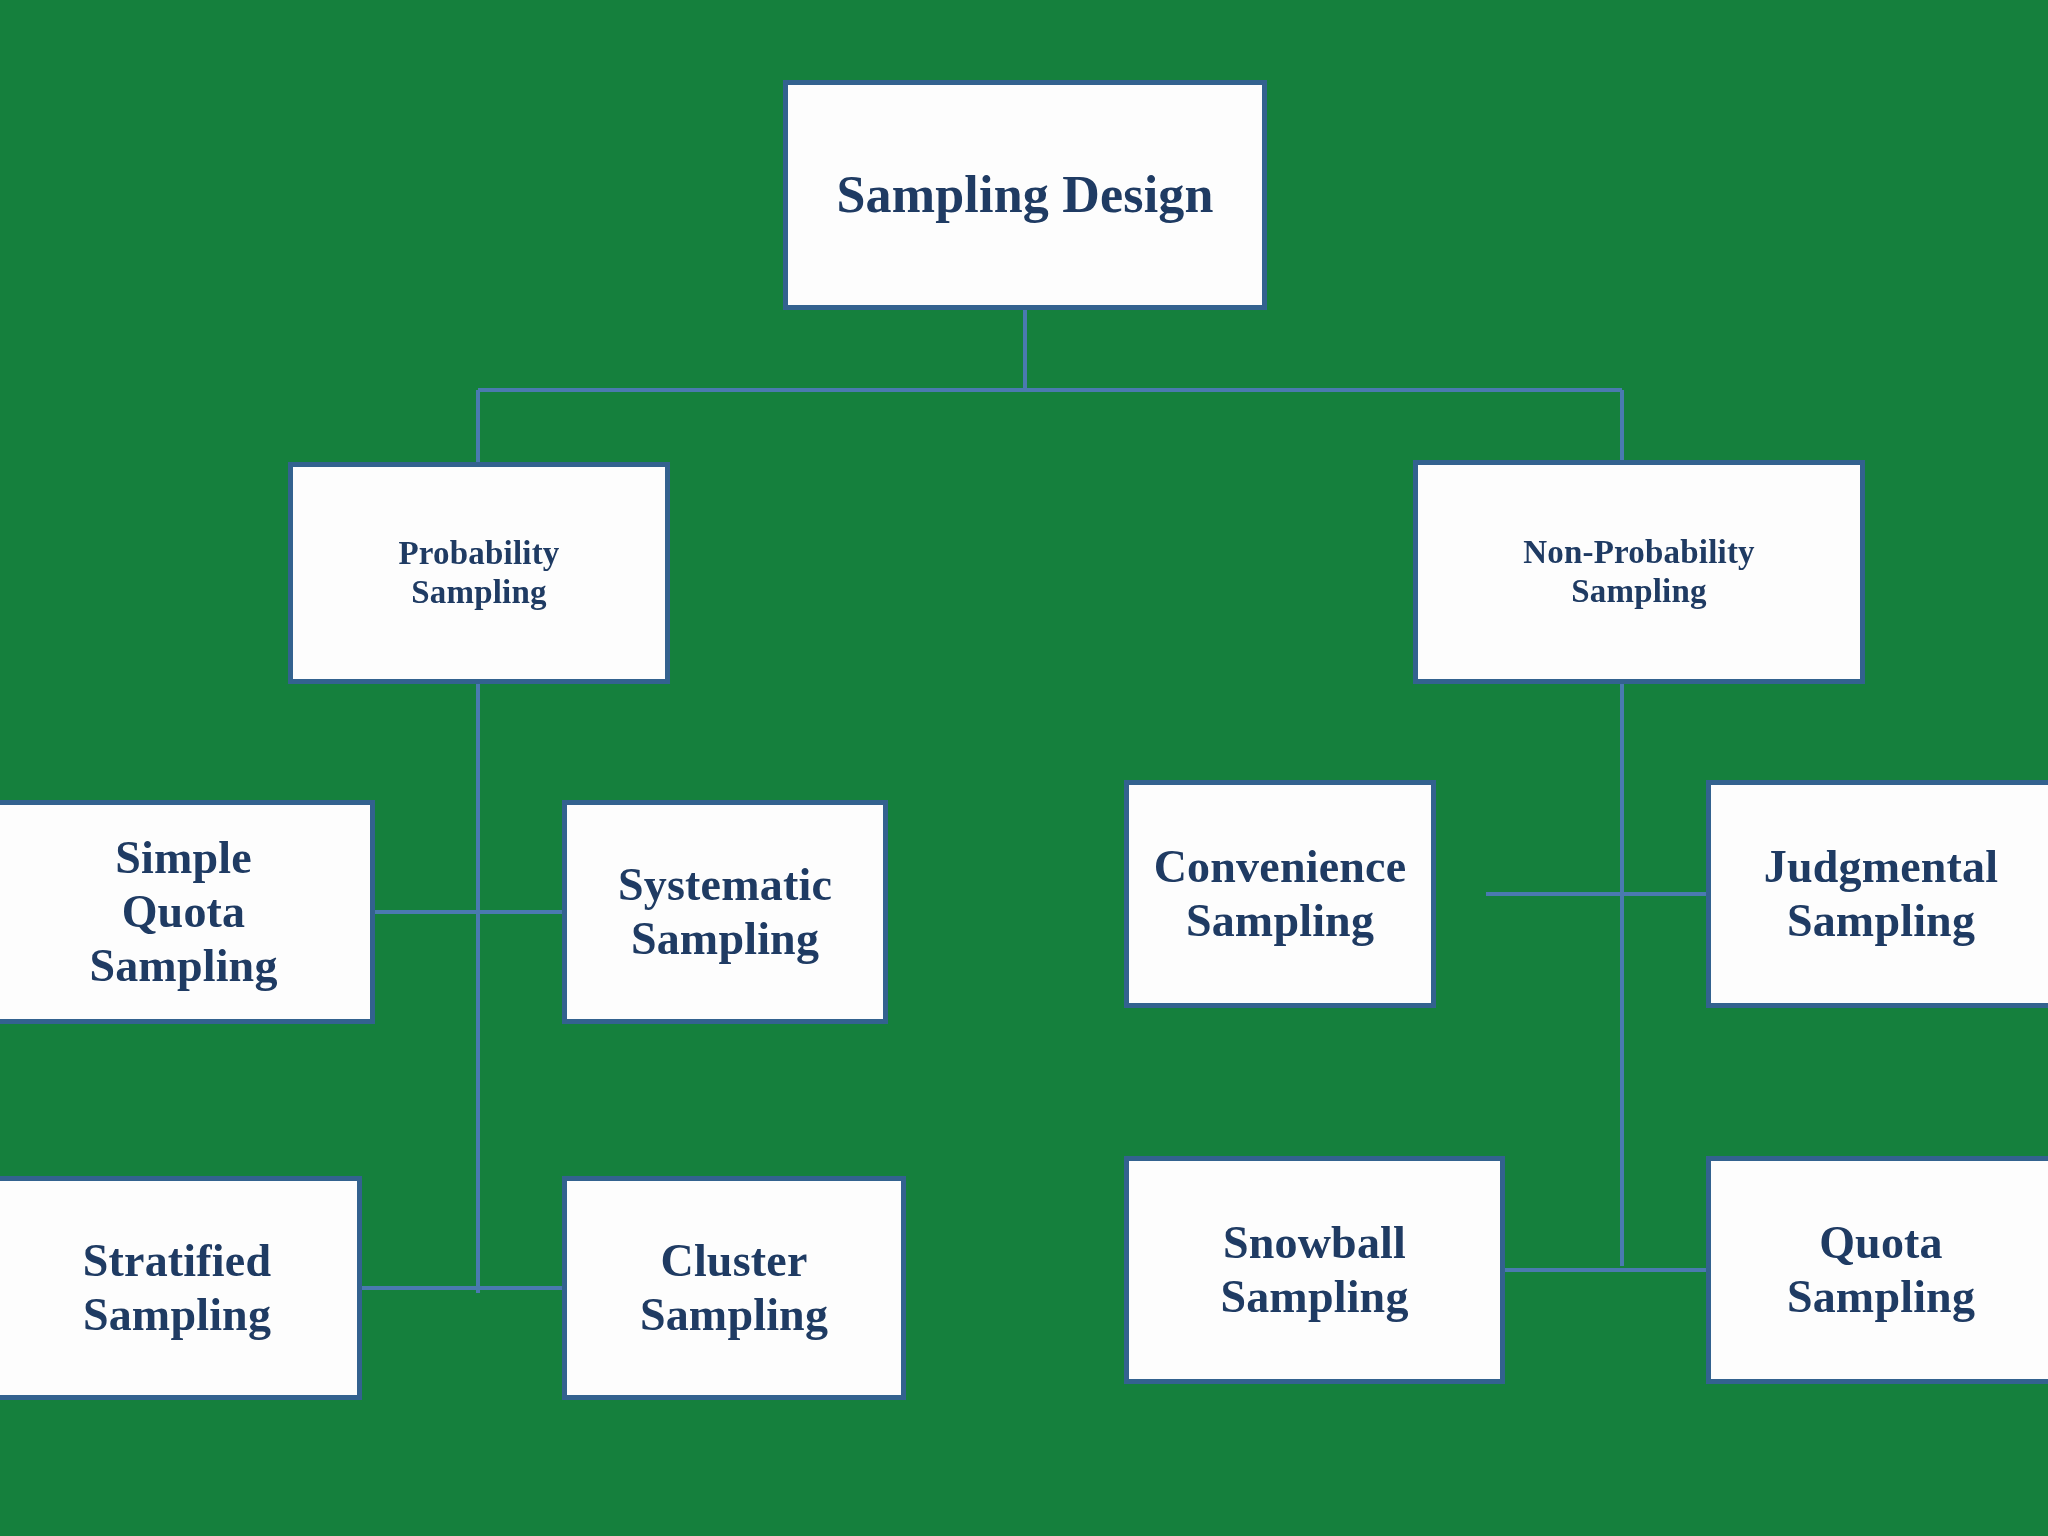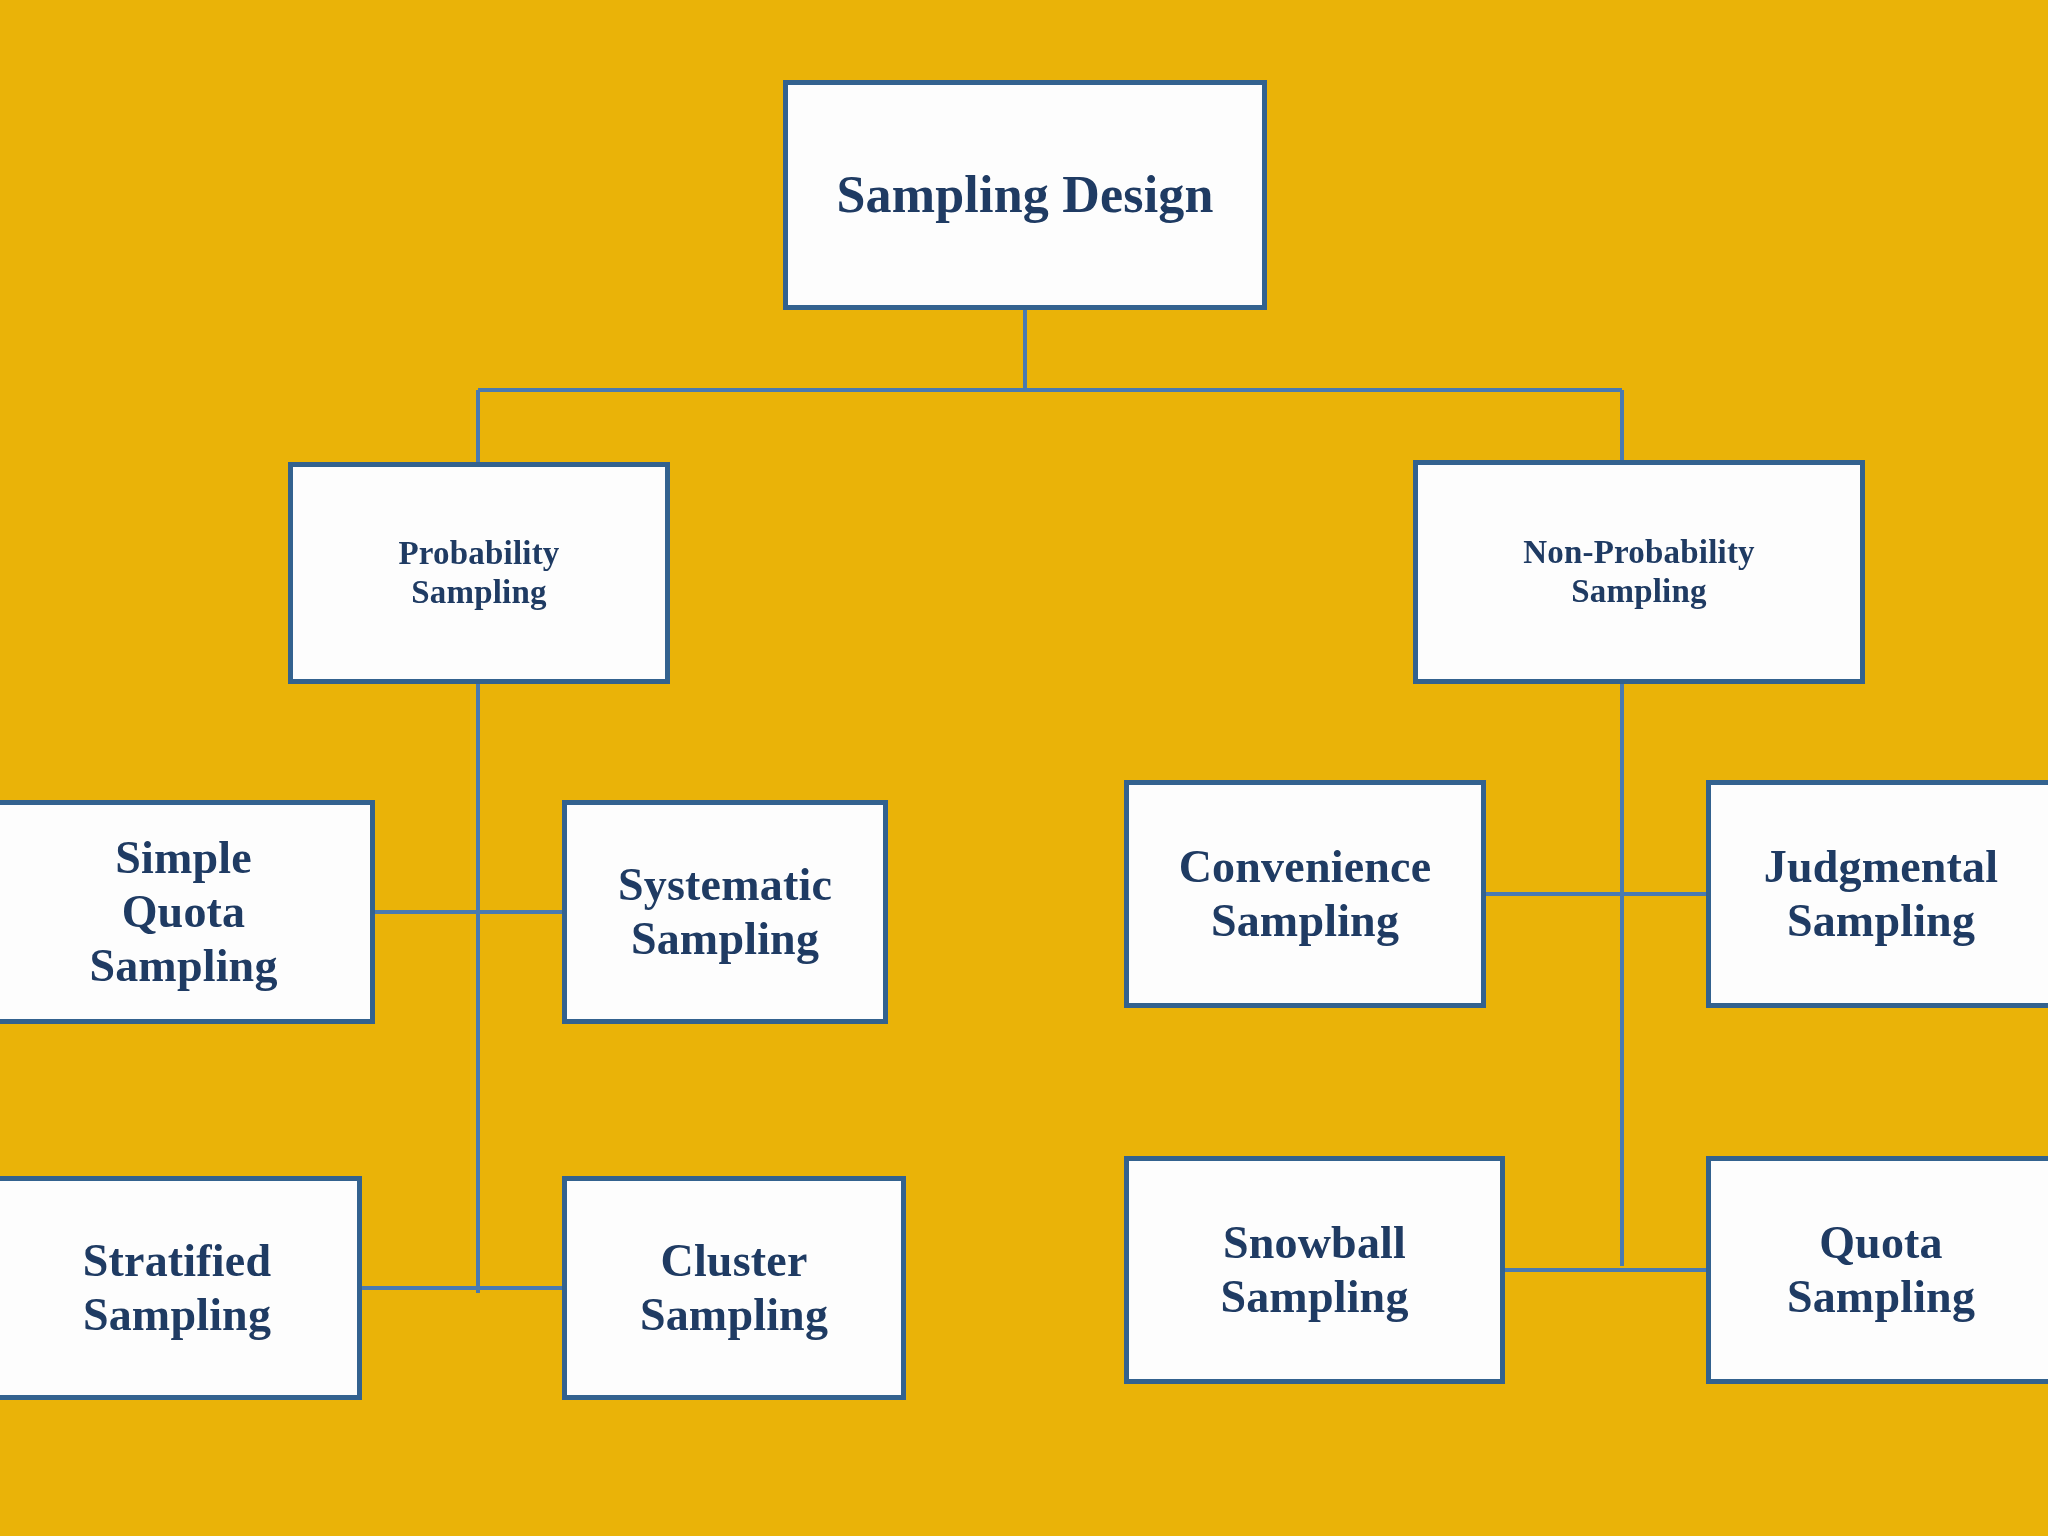--- a/index.html
+++ b/index.html
@@ -91,21 +91,21 @@
     left: 562px;
     top: 1176px;
     width: 344px;
     height: 224px;
   }
 
   
   #node-convenience {
     left: 1124px;
     top: 780px;
-    width: 362px;
+    width: 312px;
     height: 228px;
   }
   #node-judgmental {
     left: 1706px;
     top: 780px;
     width: 350px;
     height: 228px;
   }
   #node-snowball {
     left: 1124px;
@@ -117,21 +117,21 @@
     left: 1706px;
     top: 1156px;
     width: 350px;
     height: 228px;
   }
   .leaf .label { font-size: 46px; }
 </style>
 </head>
 <body>
 
-<div id="canvas" style="background: #eab308;">
+<div id="canvas" style="background: #15803d;">
 
   <svg class="connector-layer" viewBox="0 0 2048 1536" width="2048" height="1536">
     <g stroke="#4a7ab0" stroke-width="4" fill="none" shape-rendering="crispEdges">
 
       <line x1="1025" y1="310" x2="1025" y2="390"></line>
 
       <line x1="478" y1="390" x2="1622" y2="390"></line>
 
       <line x1="478" y1="390" x2="478" y2="462"></line>
       <line x1="1622" y1="390" x2="1622" y2="460"></line>

